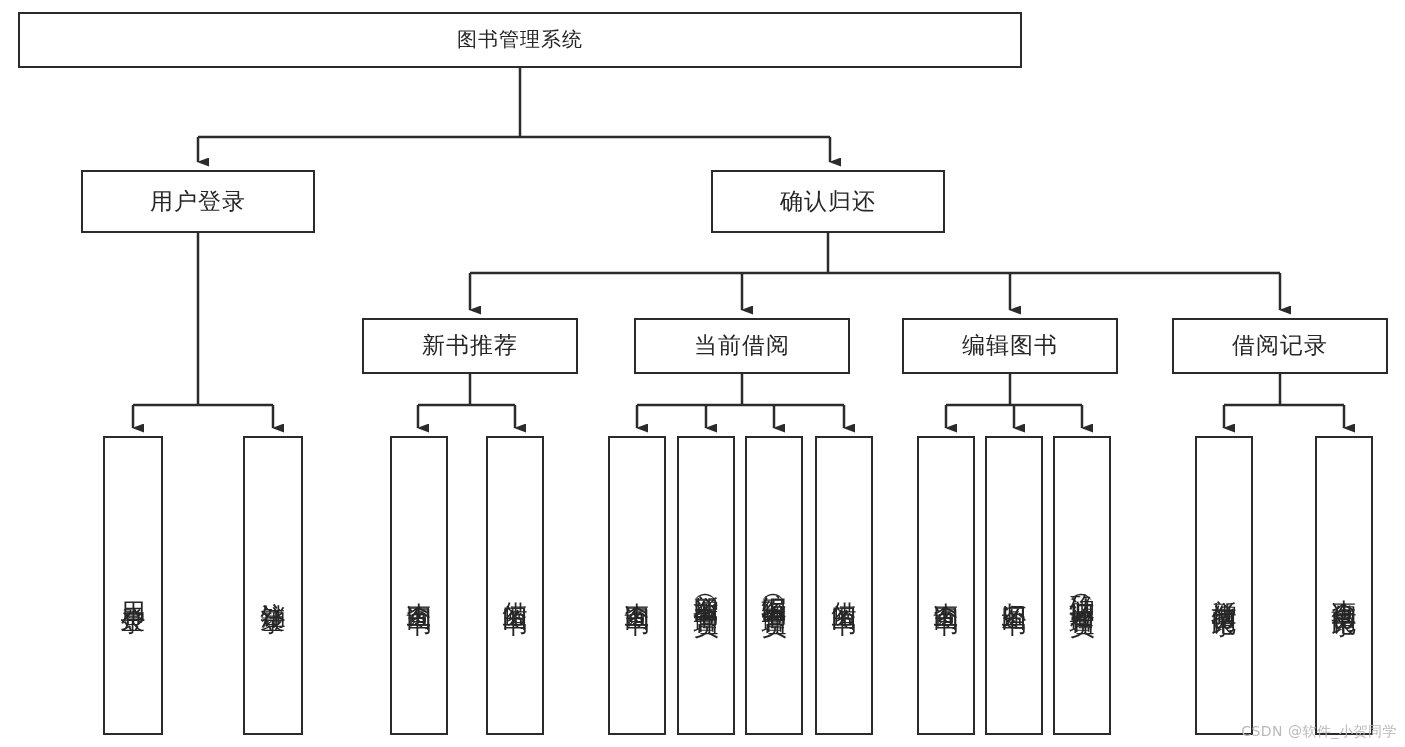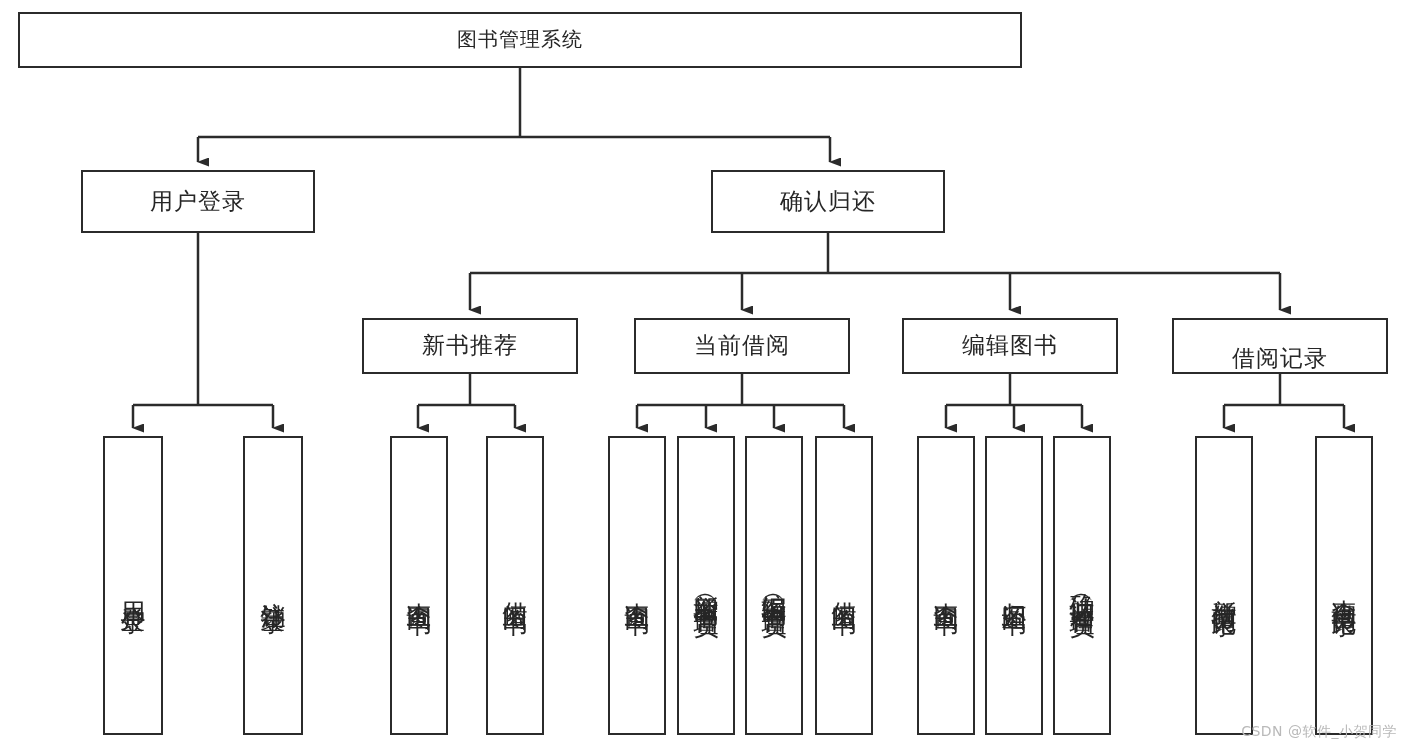--- a/index.html
+++ b/index.html
@@ -144,21 +144,21 @@
 
   <div class="node horizontal" style="left:362px; top:318px; width:216px; height:56px;">
     <span class="label">新书推荐</span>
   </div>
   <div class="node horizontal" style="left:634px; top:318px; width:216px; height:56px;">
     <span class="label">当前借阅</span>
   </div>
   <div class="node horizontal" style="left:902px; top:318px; width:216px; height:56px;">
     <span class="label">编辑图书</span>
   </div>
-  <div class="node horizontal" style="left:1172px; top:318px; width:216px; height:56px;align-items:flex-end;">
+  <div class="node horizontal" style="left:1172px; top:318px; width:216px; height:56px;">
     <span class="label">借阅记录</span>
   </div>
 
   <div class="node vertical mid" style="left:103px; top:436px; width:60px; height:299px;">
     <span class="label" style="padding-top: 137.5px;">用户登录</span>
   </div>
   <div class="node vertical mid" style="left:243px; top:436px; width:60px; height:299px;">
     <span class="label" style="padding-top: 137.5px;">注销登录</span>
   </div>
 

